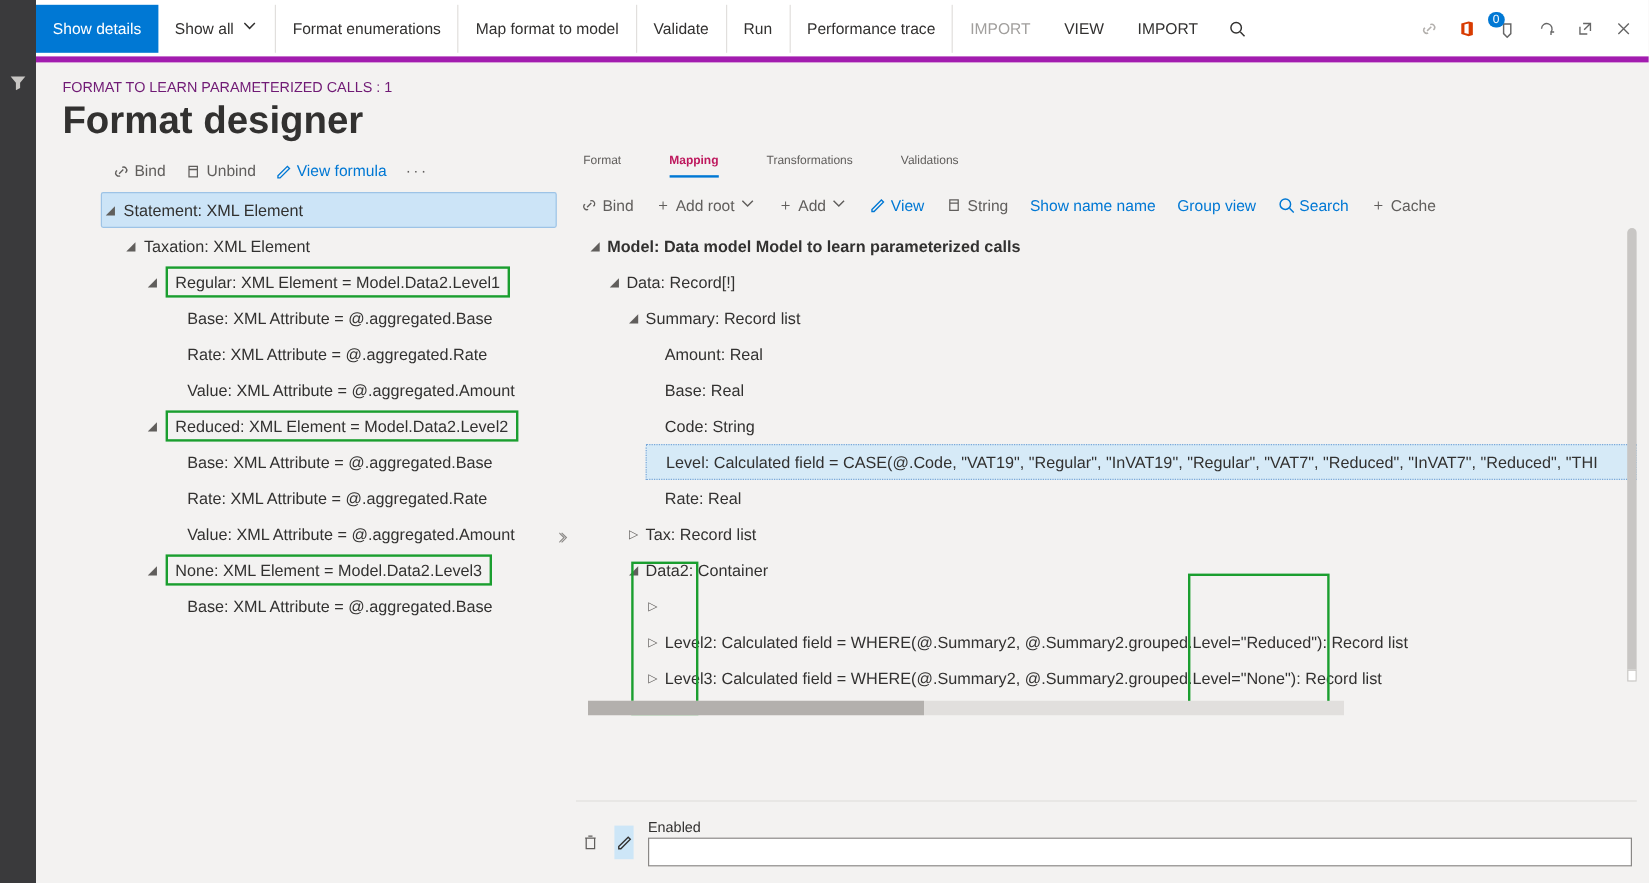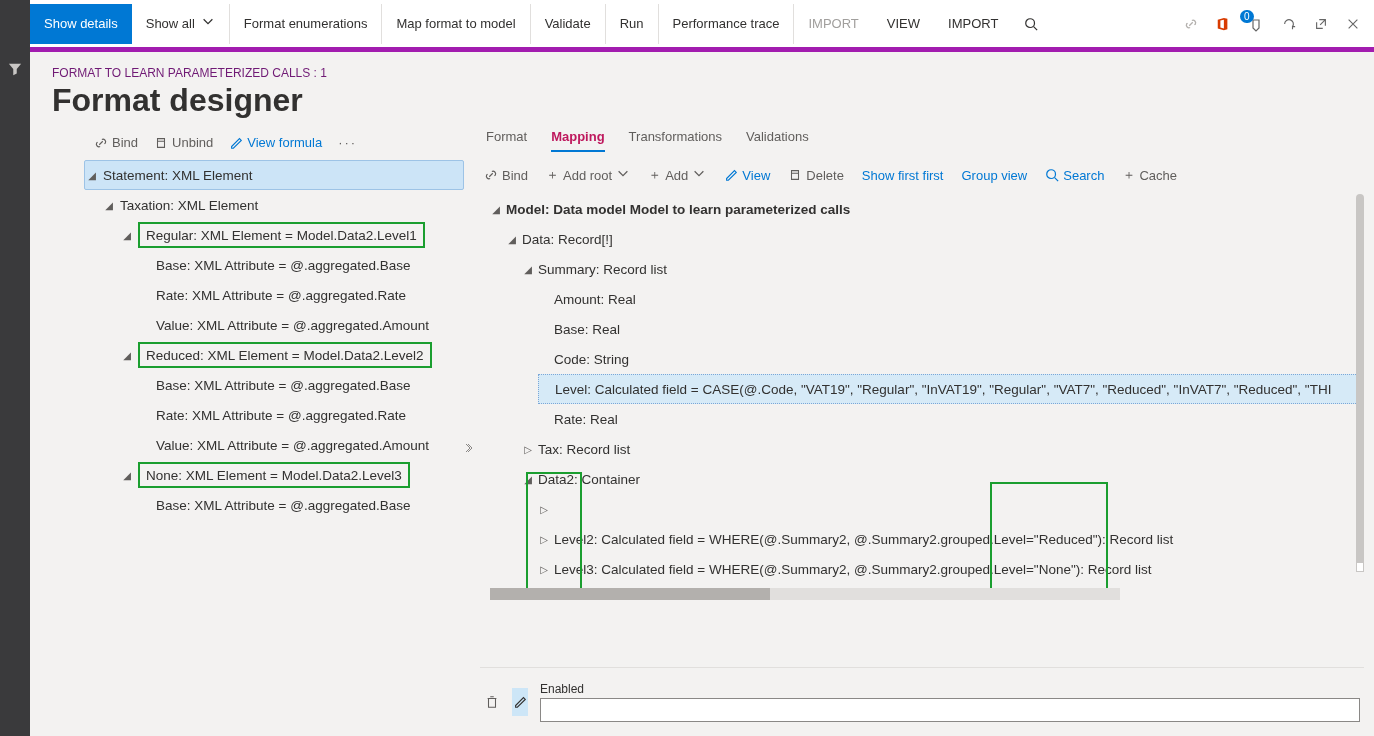--- a/index.html
+++ b/index.html
@@ -68,22 +68,22 @@
 .row.selected { background: #cce4f7; border: 1px solid #9dc3e6; border-radius: 2px; }
 .green-box { border: 2px solid #1a9e2f; padding: 0 6px; height: 26px; display: inline-flex; align-items: center; }
 .ind1 { margin-left: 18px; }
 .ind2 { margin-left: 36px; }
 .ind3 { margin-left: 54px; }
 
 .right-col {
   flex: 1; display: flex; flex-direction: column; min-width: 0; padding-right: 10px;
 }
 .tabs {
-  display: flex; gap: 24px; padding: 0 4px 8px; margin-left:2px;
-  font-size: 13px; color: #605e5c;
+  display: flex; gap: 40px; padding: 0 4px 8px; margin-left:2px;
+  font-size: 10px; color: #605e5c;
 }
 .tabs .tab { padding-bottom: 6px; cursor: pointer; }
 .tabs .tab.active { color: #be185d; border-bottom: 2px solid #0078d4; font-weight: 700; }
 
 .map-toolbar {
   display: flex; align-items: center; gap: 18px; padding: 6px 4px 10px;
   font-size: 13px; color: #605e5c;
 }
 .map-toolbar .tb-item { display: inline-flex; align-items: center; gap: 4px; cursor: pointer; }
 .map-toolbar .link { color: #0078d4; }
@@ -327,23 +327,23 @@
           <span class="tb-item link">
             <svg class="ic" viewBox="0 0 16 16">
                 <path fill="none" stroke="#0078d4" stroke-width="1.3" d="M3 12l9-9 2 2-9 9H3z"></path>
               </svg>
             <span>View</span>
           </span>
           <span class="tb-item">
             <svg class="ic" viewBox="0 0 16 16">
                 <path fill="none" stroke="currentColor" stroke-width="1.2" d="M4 3h8v10H4zM4 6h8"></path>
               </svg>
-            <span>Delete</span>
-          </span>
-          <span class="tb-item link">Show first first</span>
+            <span>String</span>
+          </span>
+          <span class="tb-item link">Show name name</span>
           <span class="tb-item link">Group view</span>
           <span class="tb-item link">
             <svg class="ic" viewBox="0 0 16 16">
                 <circle cx="7" cy="7" r="5" fill="none" stroke="#0078d4" stroke-width="1.4"></circle>
                 <path stroke="#0078d4" stroke-width="1.4" d="M11 11l4 4"></path>
               </svg>
             <span>Search</span>
           </span>
           <span class="tb-item">
             <span>＋</span>

